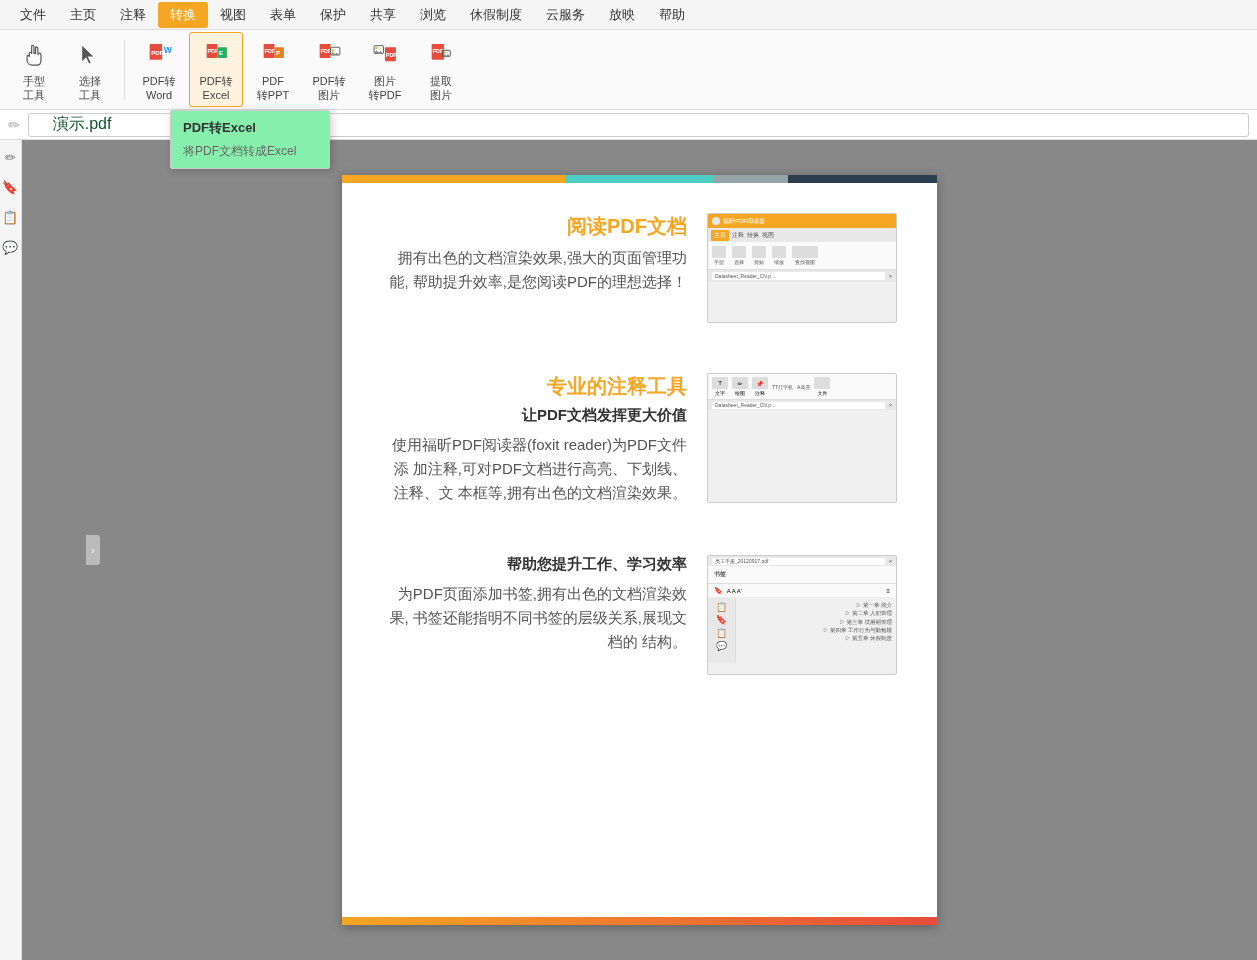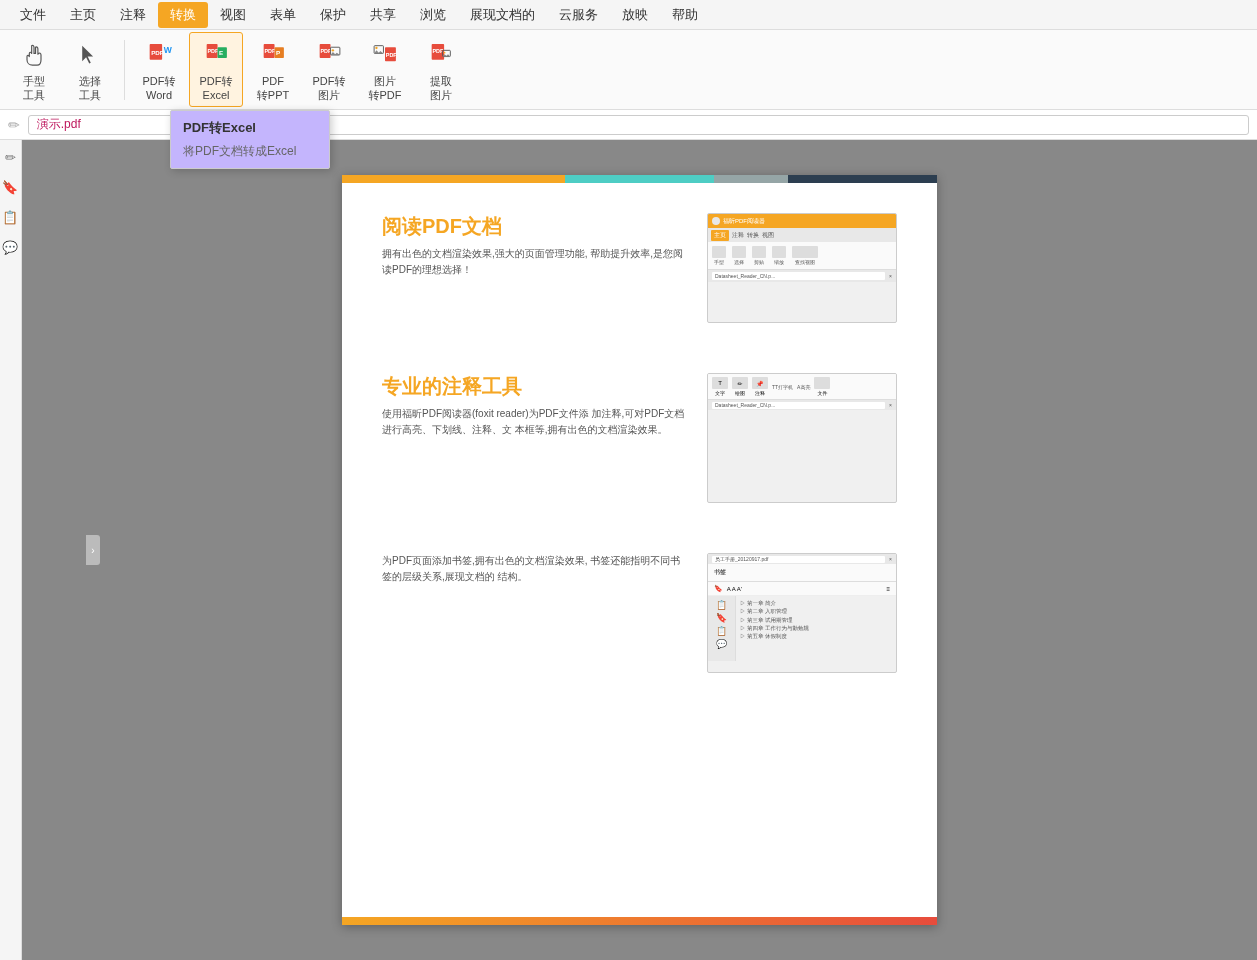--- a/index.html
+++ b/index.html
@@ -75,23 +75,23 @@
       background: #fff;
       border-bottom: 1px solid #ddd;
       height: 30px;
       padding: 0 8px;
       gap: 8px;
     }
     .address-input {
       flex: 1;
       border: 1px solid #ccc;
       border-radius: 3px;
-      padding: 2px 8px;
-      font-size: 12px;
-      color: #be185d;
+      padding: 2px 24px;
+      font-size: 16px;
+      color: #14532d;
       outline: none;
       background: #fff;
     }
 
     
     .main-layout {
       display: flex;
       height: calc(960px - 140px);
     }
 
@@ -147,36 +147,37 @@
     .pdf-top-bar .seg2 { background: #4ecdc4; flex: 2; }
     .pdf-top-bar .seg3 { background: #95a5a6; flex: 1; }
     .pdf-top-bar .seg4 { background: #2c3e50; flex: 2; }
 
     .pdf-content {
       padding: 30px 40px;
     }
 
     .pdf-section {
       margin-bottom: 50px;
+      text-align: right;
     }
 
     .pdf-section-title {
       font-size: 20px;
       font-weight: bold;
       color: #f5a623;
       margin-bottom: 6px;
     }
     .pdf-section-subtitle {
       font-size: 15px;
       font-weight: bold;
       color: #333;
       margin-bottom: 8px;
     }
     .pdf-section-text {
-      font-size: 10px;
+      font-size: 15px;
       color: #555;
       line-height: 1.6;
     }
 
     
     .collapse-btn {
       position: absolute;
       left: 64px;
       top: 50%;
       transform: translateY(-50%);
@@ -190,21 +191,21 @@
       justify-content: center;
       color: white;
       font-size: 10px;
     }
 
     
     .dropdown-menu {
       position: absolute;
       top: 110px;
       left: 170px;
-      background: #c4b5fd;
+      background: #86efac;
       border: 1px solid #ccc;
       box-shadow: 2px 2px 8px rgba(0,0,0,0.2);
       z-index: 100;
       width: 160px;
       border-radius: 2px;
     }
     .dropdown-title {
       padding: 8px 12px 4px 12px;
       font-size: 13px;
       font-weight: bold;
@@ -242,21 +243,21 @@
 <div class="menu-bar">
   <span class="menu-item">文件</span>
   <span class="menu-item">主页</span>
   <span class="menu-item">注释</span>
   <span class="menu-item active">转换</span>
   <span class="menu-item">视图</span>
   <span class="menu-item">表单</span>
   <span class="menu-item">保护</span>
   <span class="menu-item">共享</span>
   <span class="menu-item">浏览</span>
-  <span class="menu-item">展现文档的</span>
+  <span class="menu-item">休假制度</span>
   <span class="menu-item">云服务</span>
   <span class="menu-item">放映</span>
   <span class="menu-item">帮助</span>
 </div>
 
 <div class="toolbar">
 
   <div class="tool-btn">
     <div class="icon-area">
       <svg class="icon-svg" viewBox="0 0 36 36" fill="none">
@@ -429,20 +430,21 @@
             <div style="background:#e8e8e8; height:12px; display:flex; align-items:center; padding:0 4px; font-size:5px; color:#555;">
               <span style="flex:1; background:#fff; height:8px; border-radius:1px; padding:0 3px; display:flex; align-items:center;">Datasheet_Reader_CN.p...</span>
               <span style="margin-left:4px;">×</span>
             </div>
           </div>
         </div>
 
         <div class="pdf-section" style="display:flex; justify-content: space-between; align-items: flex-start;">
           <div style="flex:1">
             <div class="pdf-section-title">专业的注释工具</div>
+            <div class="pdf-section-subtitle">让PDF文档发挥更大价值</div>
             <div class="pdf-section-text">使用福昕PDF阅读器(foxit reader)为PDF文件添
 加注释,可对PDF文档进行高亮、下划线、注释、文
 本框等,拥有出色的文档渲染效果。</div>
           </div>
 
           <div style="width:190px; height:130px; background:#f0f0f0; border:1px solid #ccc; border-radius:2px; overflow:hidden; margin-left:20px; flex-shrink:0;">
             <div style="background:#fafafa; border-bottom:1px solid #ddd; height:26px; display:flex; align-items:center; padding:0 4px; gap:4px;">
               <div style="display:flex; flex-direction:column; align-items:center; gap:1px; font-size:5px;">
                 <div style="width:16px;height:12px;background:#ddd;border-radius:1px;display:flex;align-items:center;justify-content:center;font-size:6px;">T</div>
                 <span>文字</span>
@@ -464,20 +466,21 @@
             </div>
             <div style="background:#e8e8e8; height:10px; display:flex; align-items:center; padding:0 4px; font-size:5px; color:#555;">
               <span style="flex:1; background:#fff; height:7px; border-radius:1px; padding:0 3px; display:flex; align-items:center;">Datasheet_Reader_CN.p...</span>
               <span style="margin-left:4px;">×</span>
             </div>
           </div>
         </div>
 
         <div class="pdf-section" style="display:flex; justify-content: space-between; align-items: flex-start;">
           <div style="flex:1">
+            <div class="pdf-section-subtitle">帮助您提升工作、学习效率</div>
             <div class="pdf-section-text">为PDF页面添加书签,拥有出色的文档渲染效果,
 书签还能指明不同书签的层级关系,展现文档的
 结构。</div>
           </div>
 
           <div style="width:190px; height:120px; background:#f0f0f0; border:1px solid #ccc; border-radius:2px; overflow:hidden; margin-left:20px; flex-shrink:0;">
             <div style="background:#e8e8e8; height:10px; display:flex; align-items:center; padding:0 4px; font-size:5px; color:#555;">
               <span style="flex:1; background:#fff; height:7px; border-radius:1px; padding:0 3px; display:flex; align-items:center;">员工手册_20120917.pdf</span>
               <span style="margin-left:4px;">×</span>
             </div>

